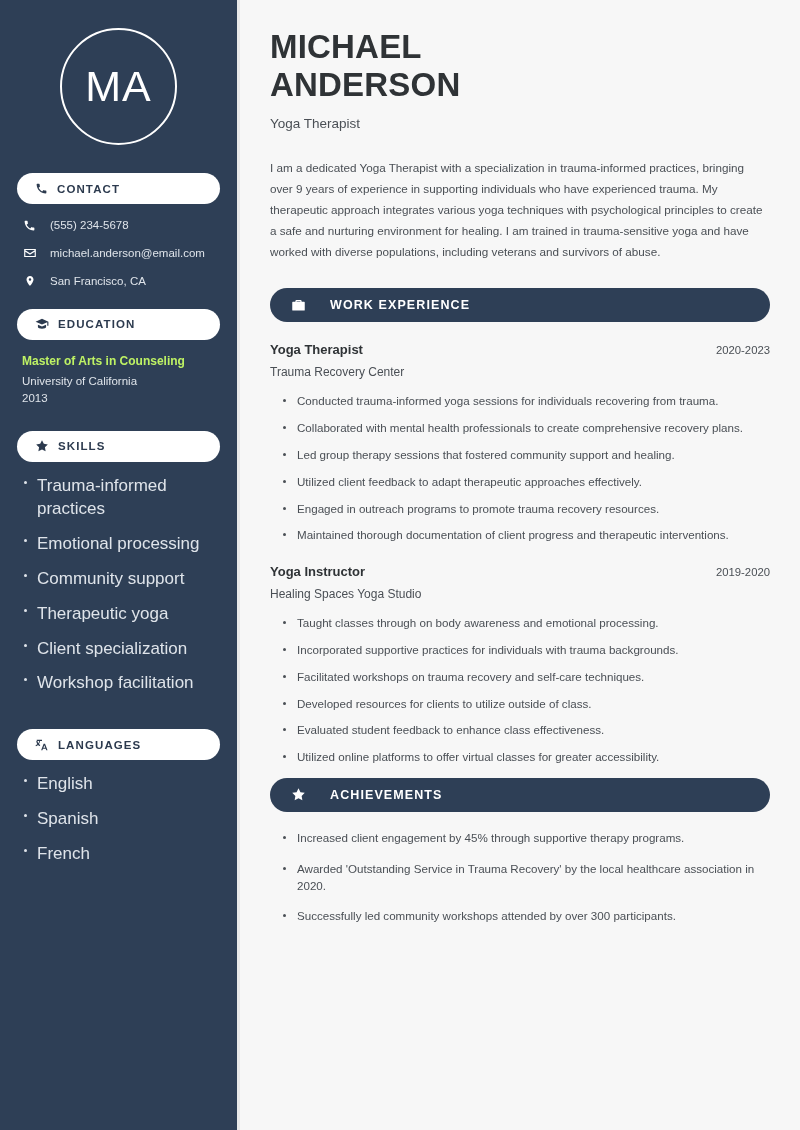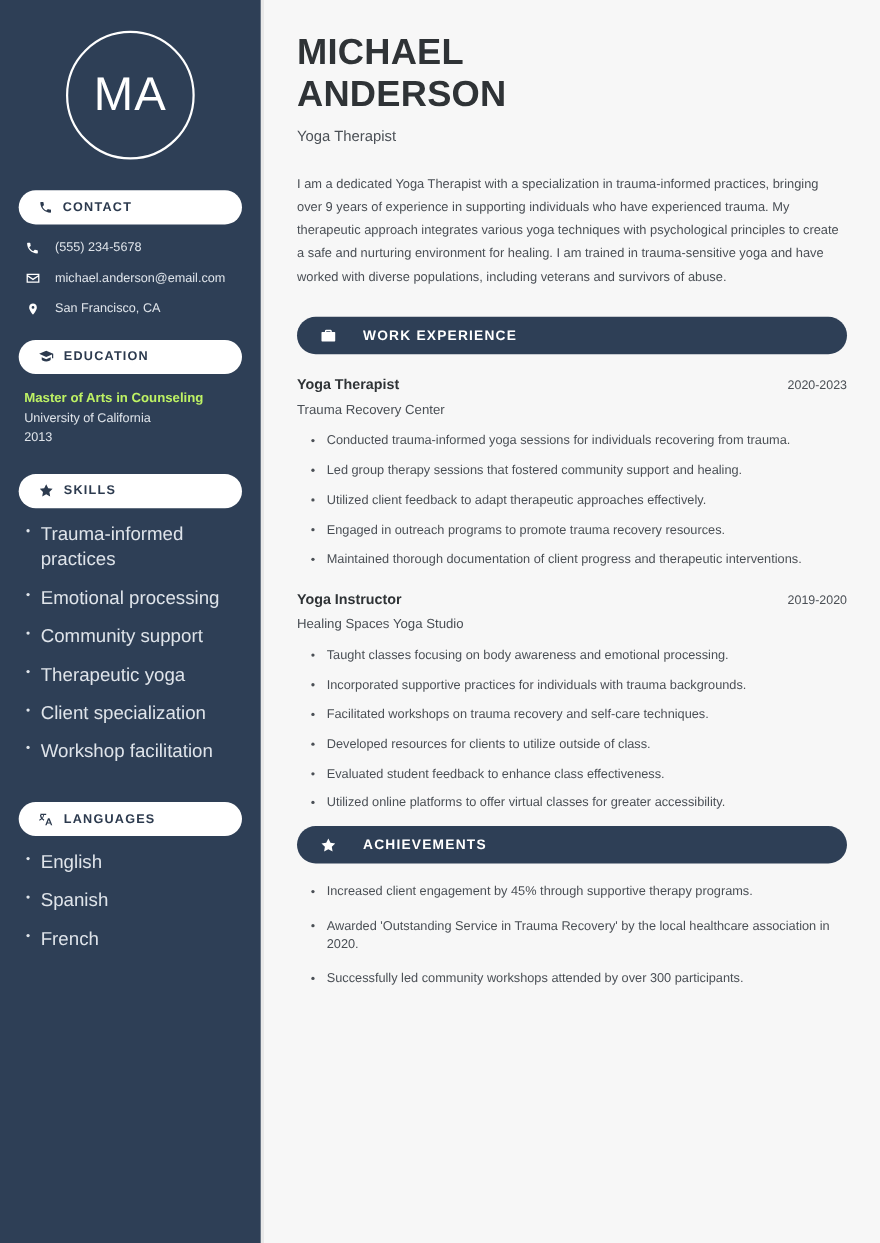--- a/index.html
+++ b/index.html
@@ -347,35 +347,36 @@
     </div>
 
     <div class="job">
       <div class="job-head">
         <span class="job-role">Yoga Therapist</span>
         <span class="job-dates">2020-2023</span>
       </div>
       <div class="job-company">Trauma Recovery Center</div>
       <ul class="bullets">
         <li>Conducted trauma-informed yoga sessions for individuals recovering from trauma.</li>
+        <li>Collaborated with mental health professionals to create comprehensive recovery plans.</li>
         <li>Led group therapy sessions that fostered community support and healing.</li>
         <li>Utilized client feedback to adapt therapeutic approaches effectively.</li>
         <li>Engaged in outreach programs to promote trauma recovery resources.</li>
         <li>Maintained thorough documentation of client progress and therapeutic interventions.</li>
       </ul>
     </div>
 
     <div class="job">
       <div class="job-head">
         <span class="job-role">Yoga Instructor</span>
         <span class="job-dates">2019-2020</span>
       </div>
       <div class="job-company">Healing Spaces Yoga Studio</div>
       <ul class="bullets">
-        <li>Taught classes focusing on body awareness and emotional processing.</li>
+        <li>Taught classes through on body awareness and emotional processing.</li>
         <li>Incorporated supportive practices for individuals with trauma backgrounds.</li>
         <li>Facilitated workshops on trauma recovery and self-care techniques.</li>
         <li>Developed resources for clients to utilize outside of class.</li>
         <li>Evaluated student feedback to enhance class effectiveness.</li>
         <li>Utilized online platforms to offer virtual classes for greater accessibility.</li>
       </ul>
     </div>
 
     <div class="dark-pill ach-pill">
       <span class="pill-icon">

